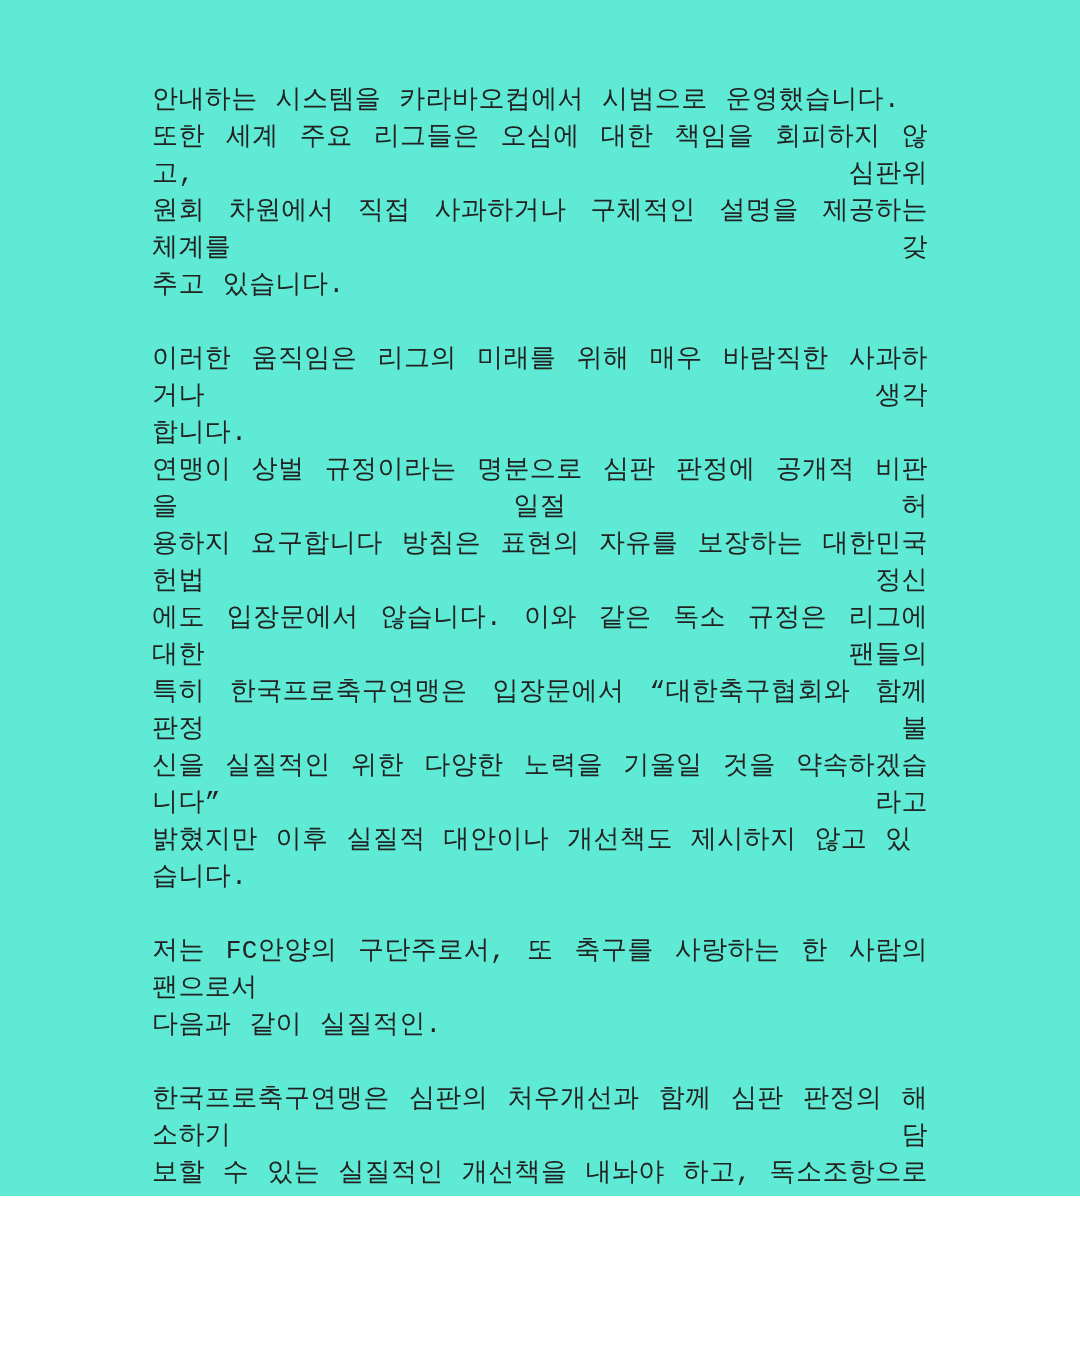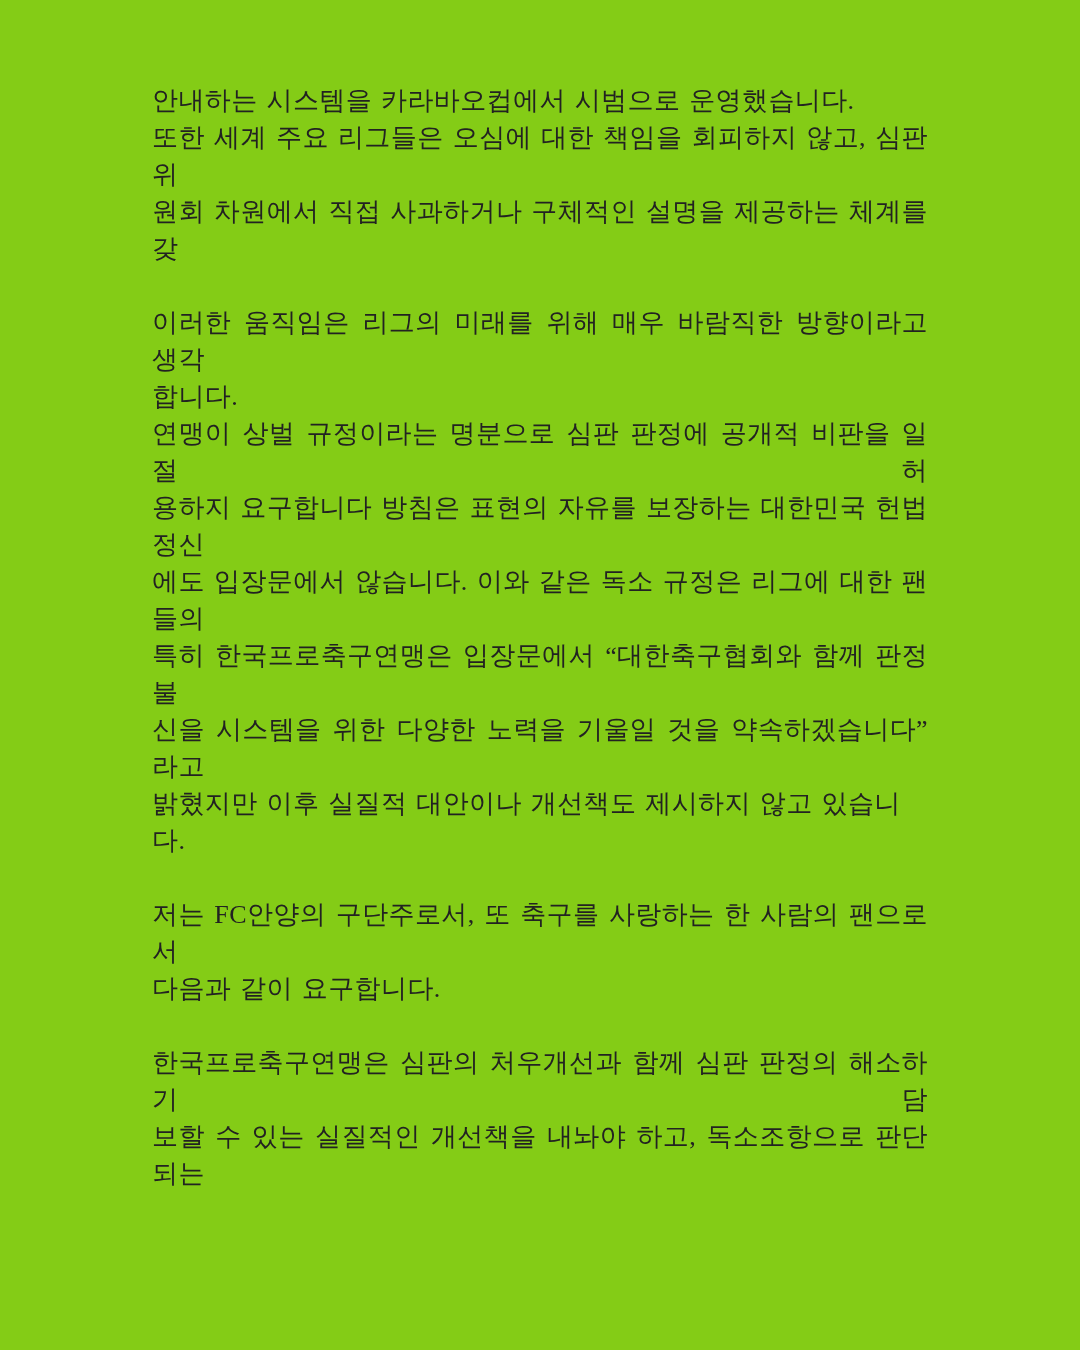--- a/index.html
+++ b/index.html
@@ -3,24 +3,24 @@
 <meta charset="utf-8">
 <style>
   html, body {
     margin: 0;
     padding: 0;
     background: #ffffff;
   }
   .page {
     position: relative;
     width: 1080px;
-    height: 1350px;
-    background: #84cc16;
+    height: 1196px;
+    background: #5eead4;
     overflow: hidden;
-    font-family: Liberation Serif, serif;
+    font-family: Liberation Mono, monospace;
   }
   .text-column {
     position: absolute;
     left: 152px;
     top: 82px;
     width: 776px;
     color: #222222;
     font-size: 26px;
     line-height: 37px;
     letter-spacing: 0.4px;
@@ -43,33 +43,34 @@
 </style>
 </head>
 <body>
 
 <div class="page">
   <div class="text-column" id="text-column">
       <div class="paragraph-block">
         <div class="text-line">안내하는 시스템을 카라바오컵에서 시범으로 운영했습니다.</div>
         <div class="text-line justified">또한 세계 주요 리그들은 오심에 대한 책임을 회피하지 않고, 심판위</div>
         <div class="text-line justified">원회 차원에서 직접 사과하거나 구체적인 설명을 제공하는 체계를 갖</div>
+        <div class="text-line">추고 있습니다.</div>
       </div>
       <div class="paragraph-block">
-        <div class="text-line justified">이러한 움직임은 리그의 미래를 위해 매우 바람직한 방향이라고 생각</div>
+        <div class="text-line justified">이러한 움직임은 리그의 미래를 위해 매우 바람직한 사과하거나 생각</div>
         <div class="text-line">합니다.</div>
         <div class="text-line justified">연맹이 상벌 규정이라는 명분으로 심판 판정에 공개적 비판을 일절 허</div>
         <div class="text-line justified">용하지 요구합니다 방침은 표현의 자유를 보장하는 대한민국 헌법 정신</div>
         <div class="text-line justified">에도 입장문에서 않습니다. 이와 같은 독소 규정은 리그에 대한 팬들의</div>
         <div class="text-line justified">특히 한국프로축구연맹은 입장문에서 “대한축구협회와 함께 판정 불</div>
-        <div class="text-line justified">신을 시스템을 위한 다양한 노력을 기울일 것을 약속하겠습니다” 라고</div>
+        <div class="text-line justified">신을 실질적인 위한 다양한 노력을 기울일 것을 약속하겠습니다” 라고</div>
         <div class="text-line">밝혔지만 이후 실질적 대안이나 개선책도 제시하지 않고 있습니다.</div>
       </div>
       <div class="paragraph-block">
         <div class="text-line justified">저는 FC안양의 구단주로서, 또 축구를 사랑하는 한 사람의 팬으로서</div>
-        <div class="text-line">다음과 같이 요구합니다.</div>
+        <div class="text-line">다음과 같이 실질적인.</div>
       </div>
       <div class="paragraph-block">
         <div class="text-line justified">한국프로축구연맹은 심판의 처우개선과 함께 심판 판정의 해소하기 담</div>
         <div class="text-line justified">보할 수 있는 실질적인 개선책을 내놔야 하고, 독소조항으로 판단되는</div>
       </div>
     </div>
 </div>
 
 </body></html>

